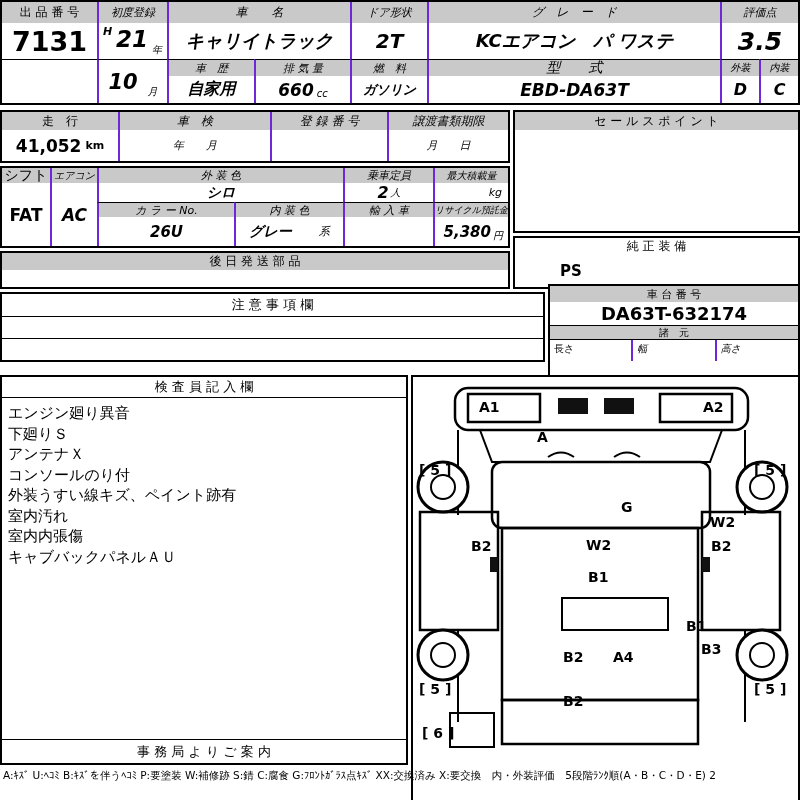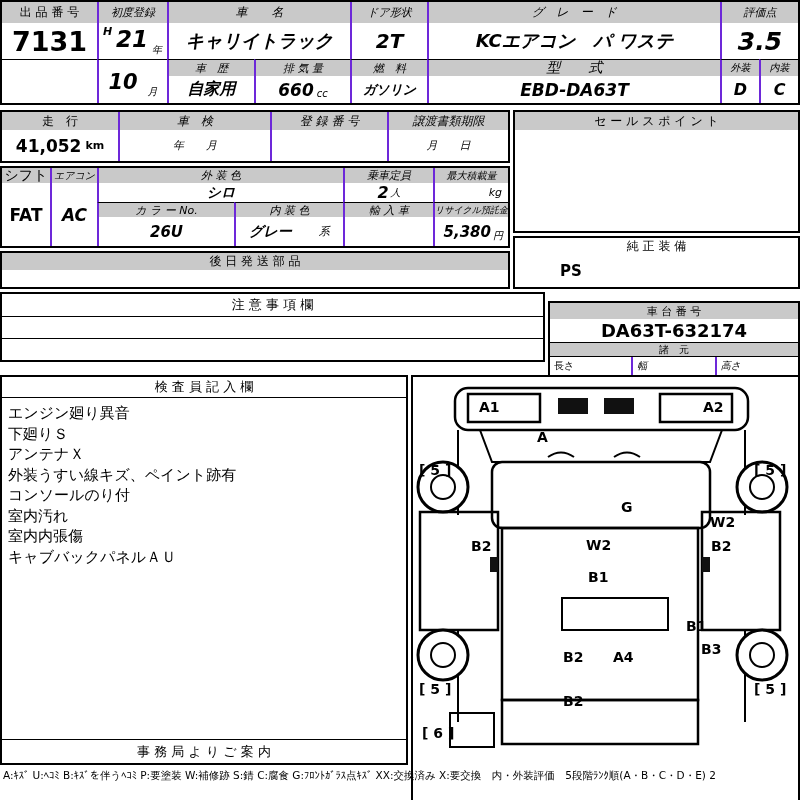--- a/index.html
+++ b/index.html
@@ -133,39 +133,39 @@
     <div class="cell whdr" style="height:17px;font-size:12px">純 正 装 備</div>
     <div style="height:32px;display:flex;align-items:center;padding-left:45px;font-weight:bold;font-size:15px">PS</div>
   </div>
 
   <div class="box" style="left:0;top:292px;width:545px;height:70px">
     <div class="cell whdr" style="height:22px">注 意 事 項 欄</div>
     <div class="bt" style="height:22px"></div>
     <div class="bt" style="height:22px"></div>
   </div>
 
-  <div class="box" style="left:548px;top:301px;width:252px;height:80px">
+  <div class="box" style="left:548px;top:284px;width:252px;height:93px">
     <div class="cell hdr" style="height:16px;font-size:11px">車 台 番 号</div>
     <div class="cell val" style="height:23px;font-size:18px">DA63T-632174</div>
     <div class="cell hdr bt" style="height:14px;font-size:10px">諸　元</div>
     <div class="bt" style="height:22px;display:flex">
       <div class="spec-cell">長さ</div>
       <div class="spec-cell bl">幅</div>
       <div class="spec-cell bl">高さ</div>
     </div>
   </div>
 
   <div class="box" style="left:0;top:375px;width:408px;height:390px;display:flex;flex-direction:column">
     <div class="cell whdr" style="height:21px;flex:none;border-bottom:1px solid #000">検 査 員 記 入 欄</div>
     <div style="flex:1;padding:5px 6px">
       <div class="note-line">エンジン廻り異音</div>
       <div class="note-line">下廻りＳ</div>
       <div class="note-line">アンテナＸ</div>
+      <div class="note-line">コンソールのり付</div>
       <div class="note-line">外装うすい線キズ、ペイント跡有</div>
-      <div class="note-line">コンソールのり付</div>
       <div class="note-line">室内汚れ</div>
       <div class="note-line">室内内張傷</div>
       <div class="note-line">キャブバックパネルＡＵ</div>
     </div>
     <div class="cell whdr" style="height:24px;flex:none;border-top:1px solid #000">事 務 局 よ り ご 案 内</div>
   </div>
 
   <div class="box" style="left:411px;top:375px;width:389px;height:478px">
     <svg width="385" height="386" viewBox="0 0 385 386">
       <rect x="42" y="11" width="293" height="42" rx="13" class="t"></rect>

